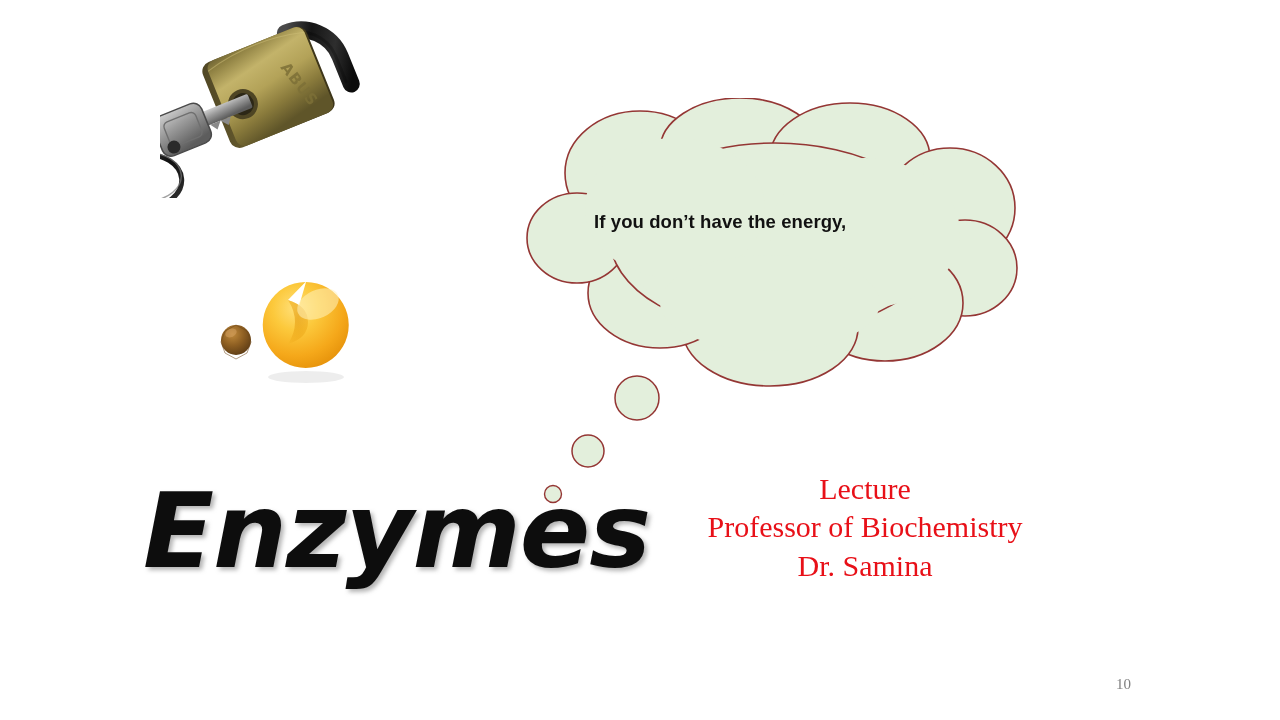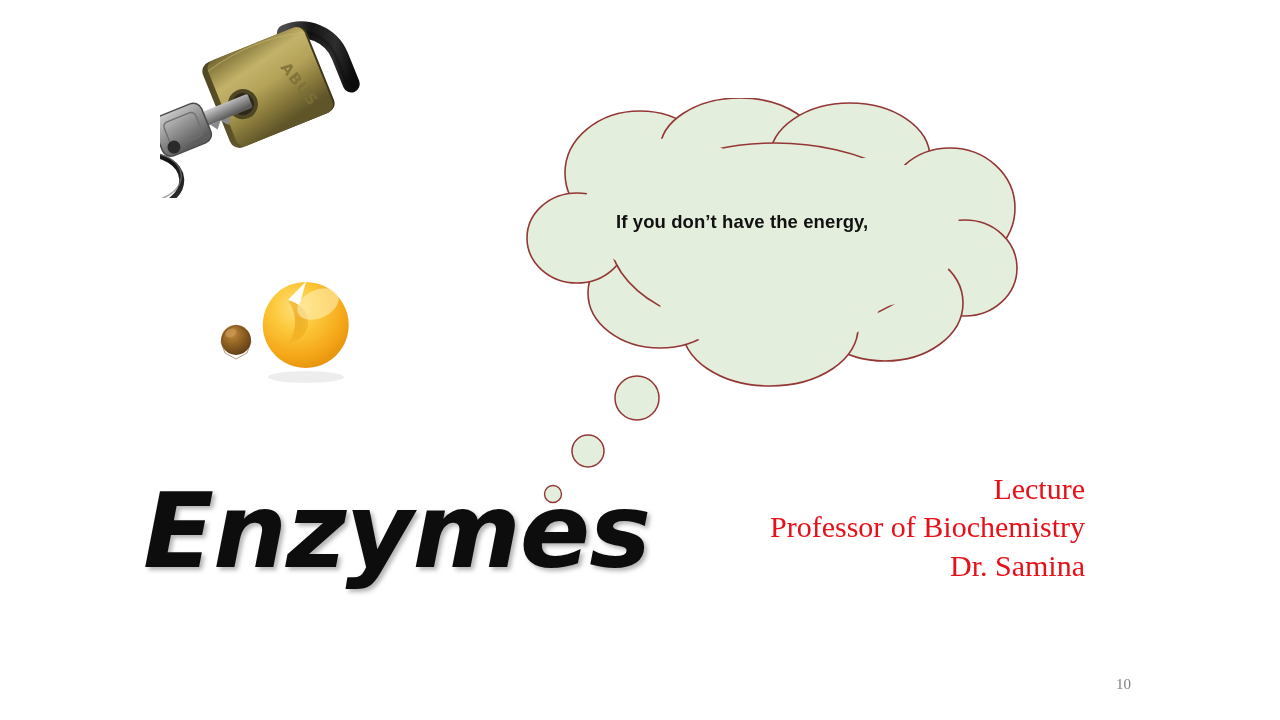--- a/index.html
+++ b/index.html
@@ -39,21 +39,21 @@
   
   .thought-cloud {
     position: absolute;
     left: 525px;
     top: 98px;
     width: 500px;
     height: 290px;
   }
   .cloud-text {
     position: absolute;
-    left: 616px;
+    left: 594px;
     top: 208px;
     width: 330px;
     font-family: "Liberation Sans", sans-serif;
     font-size: 18.5px;
     font-weight: bold;
     color: #111111;
     line-height: 1.55;
     letter-spacing: 0.1px;
   }
 
@@ -82,21 +82,21 @@
     white-space: nowrap;
     text-align: center;
   }
 
   
   .lecture-block {
     position: absolute;
     left: 645px;
     top: 470px;
     width: 440px;
-    text-align: right;
+    text-align: center;
     font-family: "Liberation Serif", serif;
     font-size: 30px;
     line-height: 1.28;
     color: #e81018;
   }
   .lecture-block div { white-space: nowrap; }
 
   
   .page-number {
     position: absolute;

